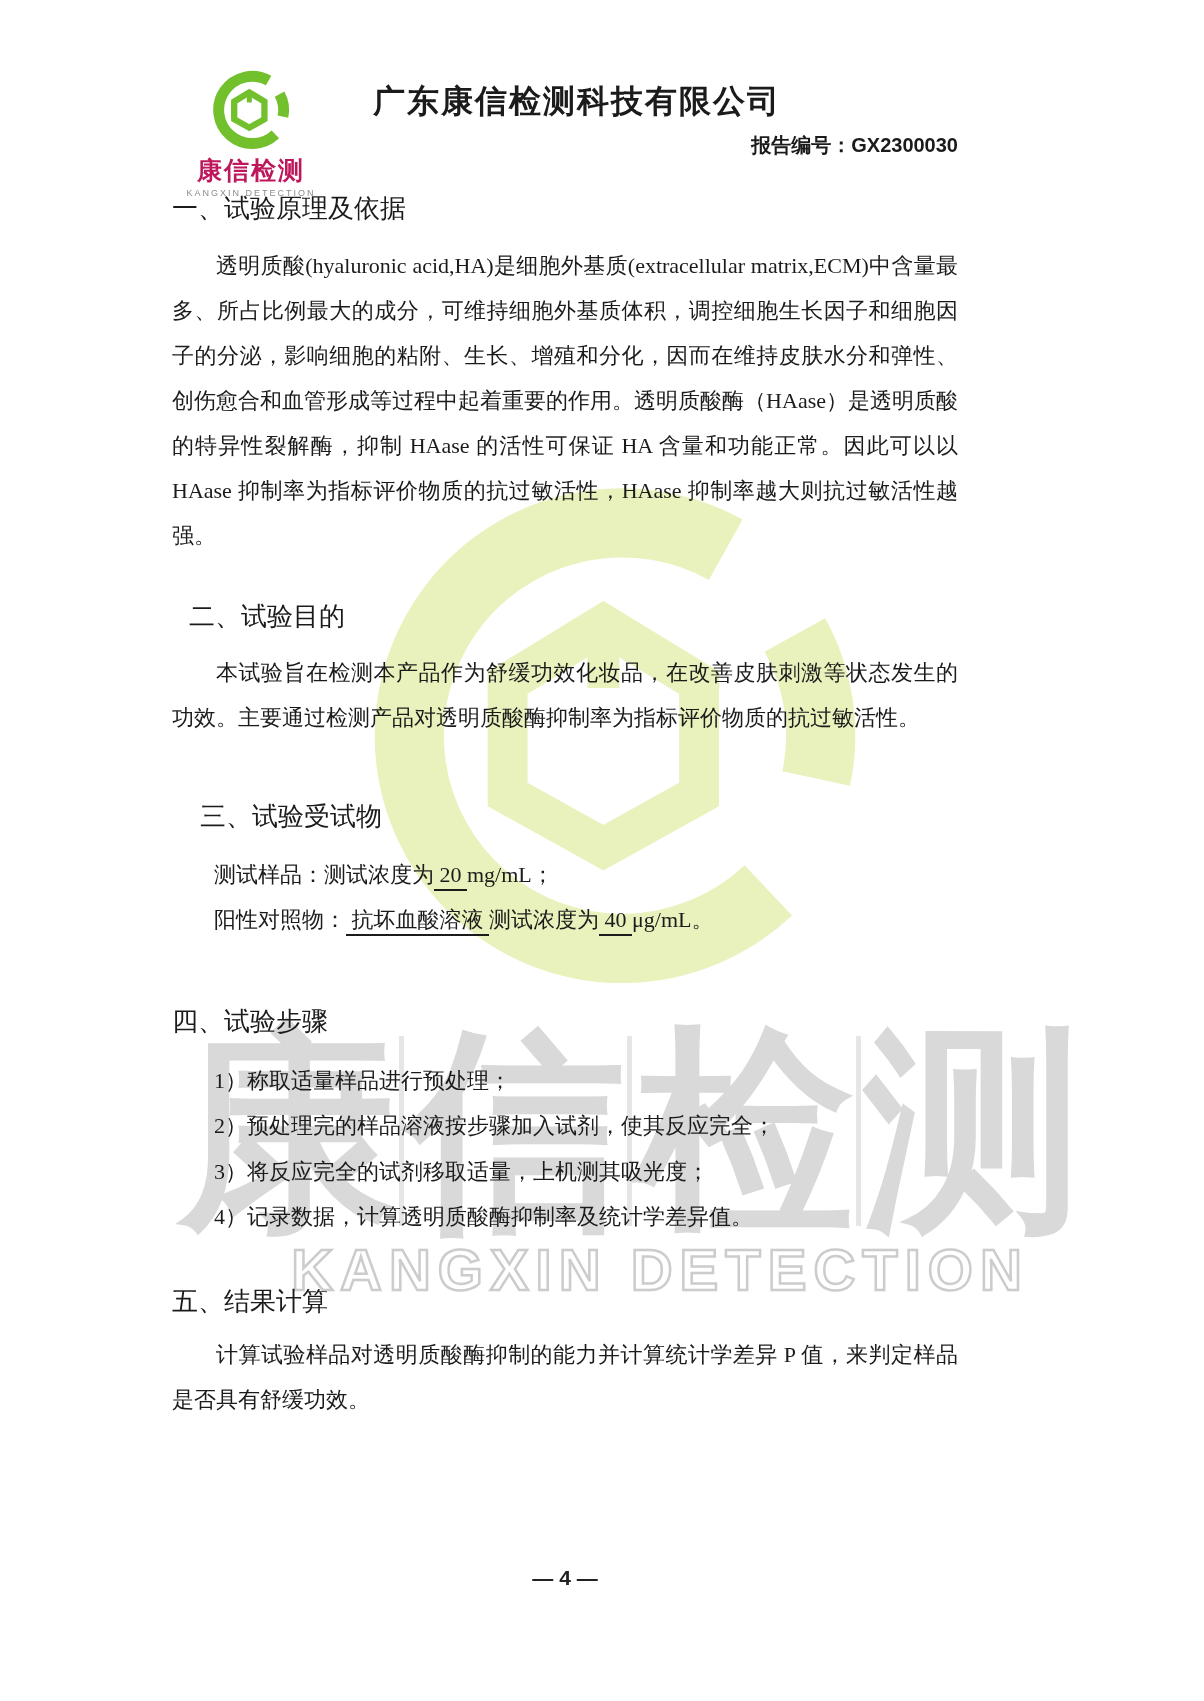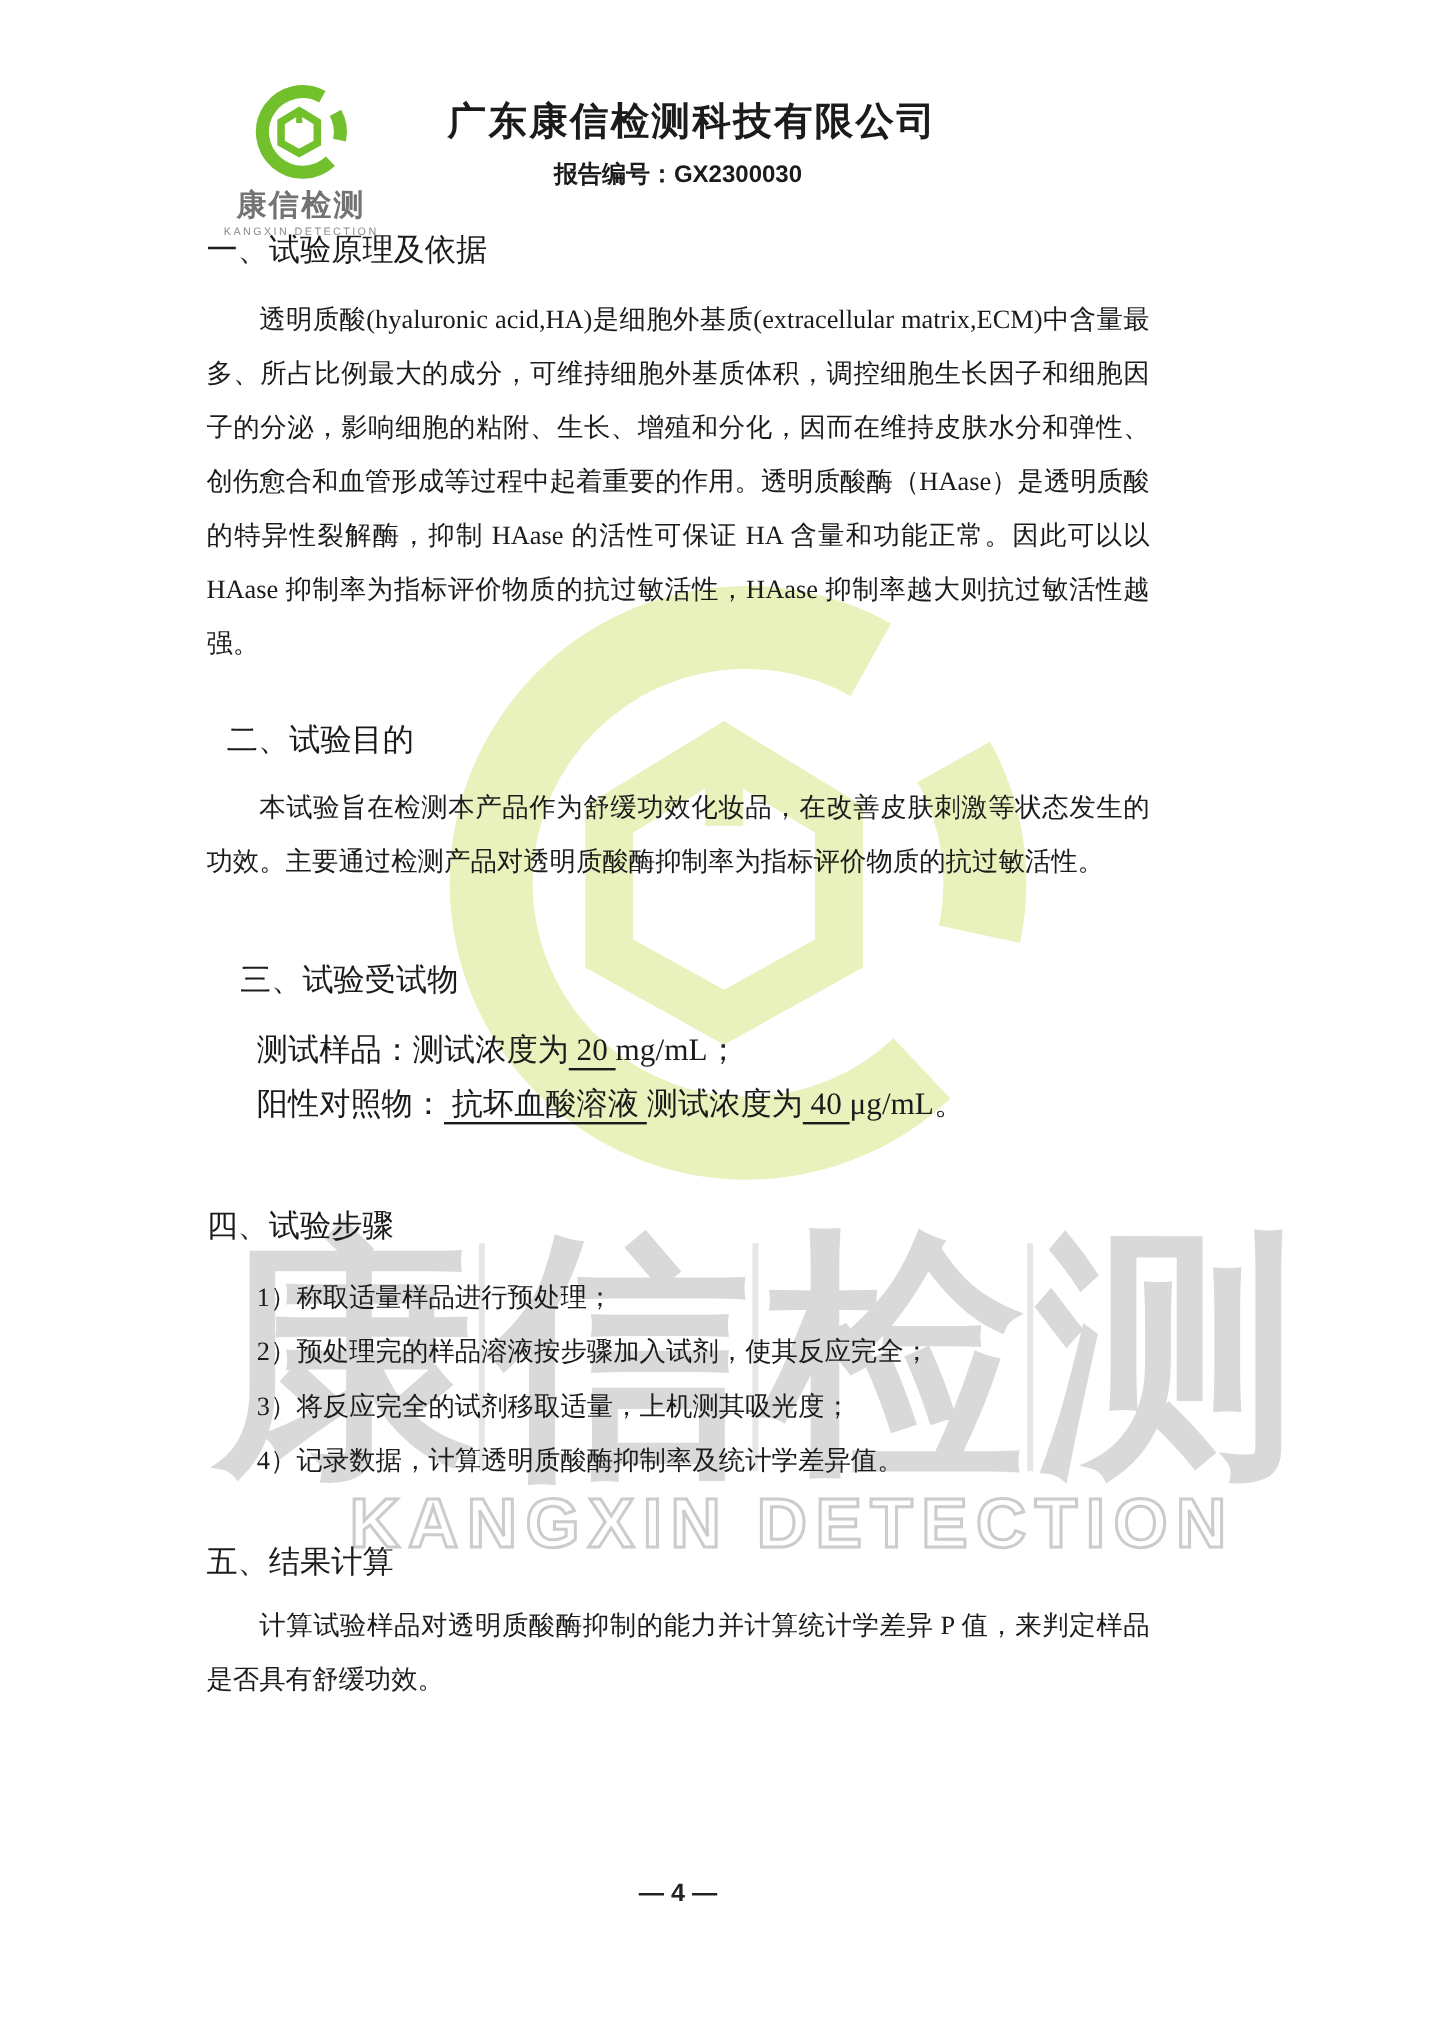--- a/index.html
+++ b/index.html
@@ -29,46 +29,46 @@
     color:#ffffff; -webkit-text-stroke:2.5px #cccccc;
     text-align:center; white-space:nowrap;
   }
   
   .hdr-el { position:absolute; z-index:2; }
   .logo { left:184px; top:68px; width:134px; text-align:center; }
   .logo svg { width:84px; height:84px; display:block; margin:0 auto; color:#72c02c; }
   .logo-cn {
     margin-top:2px;
     font-family:"Liberation Sans","DejaVu Sans",sans-serif;
-    font-weight:bold; font-size:25px; letter-spacing:2px; color:#737373;
+    font-weight:bold; font-size:25px; letter-spacing:2px; color:#be185d;
     white-space:nowrap;
   }
   .logo-en {
     margin-top:1px;
     font-family:"Liberation Sans","DejaVu Sans",sans-serif;
     font-size:9px; letter-spacing:2px; color:#8a8a8a; white-space:nowrap;
   }
   .company-title {
     left:184px; top:80px; width:786px;
     text-align:center; font-weight:bold; font-size:32px; letter-spacing:2px;
   }
   .report-no {
     left:172px; top:132px; width:786px;
-    text-align:center; font-weight:bold; font-size:20px;
+    text-align:right; font-weight:bold; font-size:20px;
     font-family:"Liberation Sans","DejaVu Sans",sans-serif;
   }
   
   .sec { position:absolute; z-index:2; left:172px; width:786px; }
   .h { font-weight:normal; font-size:26px; line-height:34px; white-space:nowrap; }
   .para {
     margin:0; font-size:22px; line-height:45px;
     text-align:justify; text-indent:2em;
   }
   .indent { padding-left:42px; box-sizing:border-box; }
-  .line { font-size:26px; line-height:45px; white-space:nowrap; }
+  .line { font-size:22px; line-height:45px; white-space:nowrap; }
   .u {
     white-space:pre;
     text-decoration:underline;
     text-decoration-thickness:1.5px;
     text-underline-offset:7px;
   }
   .step { font-size:22px; line-height:45.3px; white-space:nowrap; }
   .s1h  { top:192px; }
   .s1p  { top:243px; }
   .s2h  { top:600px;margin-left:17px; }

